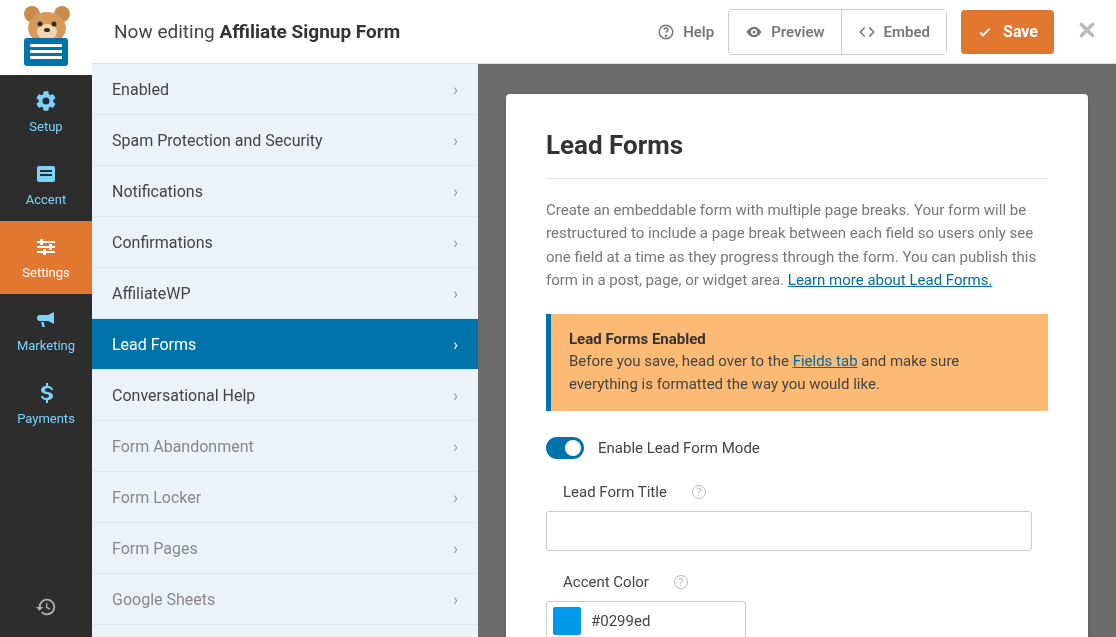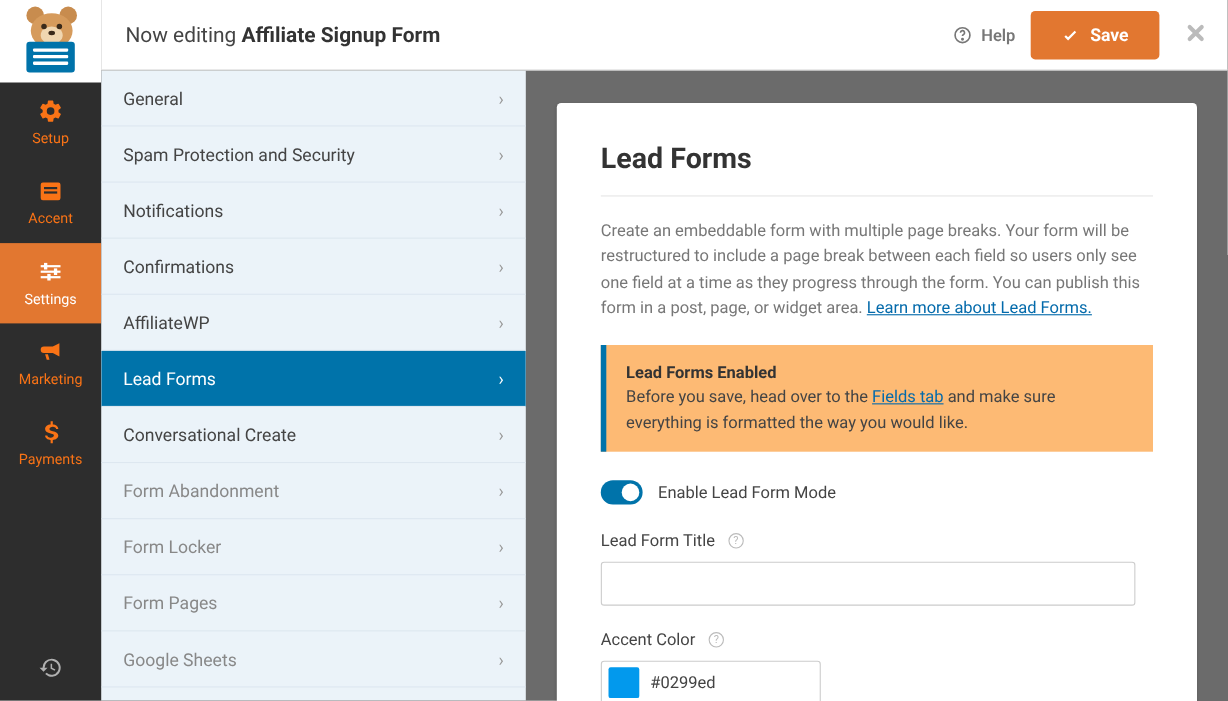--- a/index.html
+++ b/index.html
@@ -7,39 +7,39 @@
 
   .app { display: flex; width: 1116px; height: 637px; }
 
   
   .leftbar { width: 92px; background: #2d2d2d; display: flex; flex-direction: column; color: #fff; }
   .logo { width: 92px; height: 75px; background: #fff; display: flex; align-items: center; justify-content: center; }
   .logo-inner { width: 56px; height: 56px; position: relative; }
   .logo-bear { position: absolute; top: -6px; left: 4px; width: 50px; height: 40px; }
   .logo-form { position: absolute; bottom: 0; left: 6px; width: 44px; height: 28px; background: #0073aa; border-radius: 3px; display: flex; flex-direction: column; justify-content: center; gap: 3px; padding: 5px 6px; }
   .logo-form .line { height: 3px; background: #fff; border-radius: 1px; }
-  .leftbar-item { height: 73px; display: flex; flex-direction: column; align-items: center; justify-content: center; gap: 6px; cursor: pointer; color: #f97316; font-size: 13px; }
+  .leftbar-item { height: 73px; display: flex; flex-direction: column; align-items: center; justify-content: center; gap: 6px; cursor: pointer; color: #7dd3fc; font-size: 13px; }
   .leftbar-item.active { background: #e27730; color: #fff; }
   .leftbar-item svg { width: 24px; height: 24px; }
   .leftbar-spacer { flex: 1; }
   .leftbar-bottom { height: 60px; display: flex; align-items: center; justify-content: center; color: #b0b0b0; }
 
   
   .main { flex: 1; display: flex; flex-direction: column; background: #6b6b6b; }
 
   
   .topbar { height: 64px; background: #fff; display: flex; align-items: center; padding: 0 18px 0 22px; gap: 14px; border-bottom: 1px solid #e0e0e0; }
   .editing-label { font-size: 19px; color: #444; }
   .editing-label .bold { font-weight: 700; color: #333; }
   .topbar-spacer { flex: 1; }
   .top-help { display: flex; align-items: center; gap: 8px; color: #777; font-weight: 600; font-size: 15px; cursor: pointer; }
   .btn-group { display: flex; border: 1px solid #ccc; border-radius: 4px; overflow: hidden; }
   .btn-group .btn { height: 44px; padding: 0 16px; display: flex; align-items: center; gap: 8px; color: #777; font-weight: 600; font-size: 15px; cursor: pointer; background: #fff; }
   .btn-group .btn + .btn { border-left: 1px solid #ccc; }
-  .save-btn { height: 44px; padding: 0 28px; background: #e27730; color: #fff; border-radius: 4px; display: flex; align-items: center; gap: 10px; font-weight: 700; font-size: 16px; cursor: pointer; }
+  .save-btn { height: 44px; padding: 0 16px; background: #e27730; color: #fff; border-radius: 4px; display: flex; align-items: center; gap: 10px; font-weight: 700; font-size: 16px; cursor: pointer; }
   .close-x { color: #bbb; cursor: pointer; margin-left: 8px; }
 
   
   .work { flex: 1; display: flex; overflow: hidden; }
 
   
   .settings-menu { width: 386px; background: #ebf3f9; display: flex; flex-direction: column; overflow-y: auto; }
   .settings-item { height: 51px; padding: 0 20px; display: flex; align-items: center; justify-content: space-between; border-bottom: 1px solid #dde7f0; color: #444; font-size: 16px; cursor: pointer; }
   .settings-item.active { background: #0073aa; color: #fff; }
   .settings-item.muted { color: #888; }
@@ -56,21 +56,21 @@
   .callout { border-left: 5px solid #0073aa; background: #fdba74; padding: 16px 18px; margin-bottom: 26px; }
   .callout .title { font-weight: 700; color: #333; margin-bottom: 2px; font-size: 15px; }
   .callout .body { color: #444; font-size: 15px; line-height: 1.5; }
   .callout .body a { color: #036aab; text-decoration: underline; }
   .toggle-row { display: flex; align-items: center; gap: 14px; margin-bottom: 24px; }
   .toggle { width: 38px; height: 22px; border-radius: 11px; position: relative; cursor: pointer; }
   .toggle.on { background: #0073aa; }
   .toggle .knob { width: 16px; height: 16px; background: #fff; border-radius: 50%; position: absolute; top: 3px; }
   .toggle.on .knob { right: 3px; }
   .toggle-label { font-size: 15px; color: #444; }
-  .field-label { font-size: 15px; color: #444; margin-bottom: 10px; display: flex; align-items: center; gap: 12px; }
+  .field-label { font-size: 15px; color: #444; margin-bottom: 10px; display: flex; align-items: center; gap: 25px; margin-left: 17px; }
   .hint { display: inline-flex; width: 14px; height: 14px; border: 1px solid #bbb; border-radius: 50%; align-items: center; justify-content: center; font-size: 10px; color: #bbb; }
   .text-input { width: 486px; height: 40px; border: 1px solid #ccc; border-radius: 3px; padding: 0 10px; font-size: 14px; margin-bottom: 22px; }
   .color-field { display: flex; align-items: center; gap: 10px; border: 1px solid #ccc; border-radius: 3px; height: 40px; padding: 0 12px 0 6px; width: 200px; margin-bottom: 28px; }
   .color-swatch { width: 28px; height: 28px; background: #0299ed; border-radius: 2px; }
   .color-val { font-size: 15px; color: #444; }
 </style>
 </head>
 <body>
 
 <div class="app">
@@ -151,37 +151,51 @@
       </div>
       <div class="topbar-spacer"></div>
       <div class="top-help">
         <svg width="18" height="18" viewBox="0 0 24 24" fill="none" stroke="currentColor" stroke-width="2">
             <circle cx="12" cy="12" r="9"></circle>
             <path d="M9.5 9a2.5 2.5 0 1 1 3.5 2.3c-.8.4-1 1-1 1.7"></path>
             <circle cx="12" cy="17" r="0.8" fill="currentColor"></circle>
           </svg>
         <span>Help</span>
       </div>
+      <div class="btn-group">
+        <div class="btn">
+          <svg width="18" height="18" viewBox="0 0 24 24" fill="currentColor">
+              <path d="M12 5C6 5 2 12 2 12s4 7 10 7 10-7 10-7-4-7-10-7zm0 11a4 4 0 1 1 0-8 4 4 0 0 1 0 8zm0-6a2 2 0 1 0 0 4 2 2 0 0 0 0-4z"></path>
+            </svg>
+          <span>Preview</span>
+        </div>
+        <div class="btn">
+          <svg width="18" height="18" viewBox="0 0 24 24" fill="none" stroke="currentColor" stroke-width="2">
+              <path d="M9 18l-6-6 6-6M15 6l6 6-6 6"></path>
+            </svg>
+          <span>Embed</span>
+        </div>
+      </div>
       <div class="save-btn">
         <svg width="16" height="16" viewBox="0 0 24 24" fill="none" stroke="currentColor" stroke-width="3">
             <path d="M5 13l4 4L19 7"></path>
           </svg>
         <span>Save</span>
       </div>
       <div class="close-x">
         <svg width="22" height="22" viewBox="0 0 24 24" fill="currentColor">
             <path d="M18 6L6 18M6 6l12 12" stroke="currentColor" stroke-width="4" stroke-linecap="round"></path>
           </svg>
       </div>
     </div>
 
     <div class="work">
       <div class="settings-menu" id="settings-menu">
           <div class="settings-item">
-            <span>General</span>
+            <span>Enabled</span>
             <span class="chev">›</span>
           </div>
           <div class="settings-item">
             <span>Spam Protection and Security</span>
             <span class="chev">›</span>
           </div>
           <div class="settings-item">
             <span>Notifications</span>
             <span class="chev">›</span>
           </div>
@@ -191,21 +205,21 @@
           </div>
           <div class="settings-item">
             <span>AffiliateWP</span>
             <span class="chev">›</span>
           </div>
           <div class="settings-item active">
             <span>Lead Forms</span>
             <span class="chev">›</span>
           </div>
           <div class="settings-item">
-            <span>Conversational Create</span>
+            <span>Conversational Help</span>
             <span class="chev">›</span>
           </div>
           <div class="settings-item muted">
             <span>Form Abandonment</span>
             <span class="chev">›</span>
           </div>
           <div class="settings-item muted">
             <span>Form Locker</span>
             <span class="chev">›</span>
           </div>

